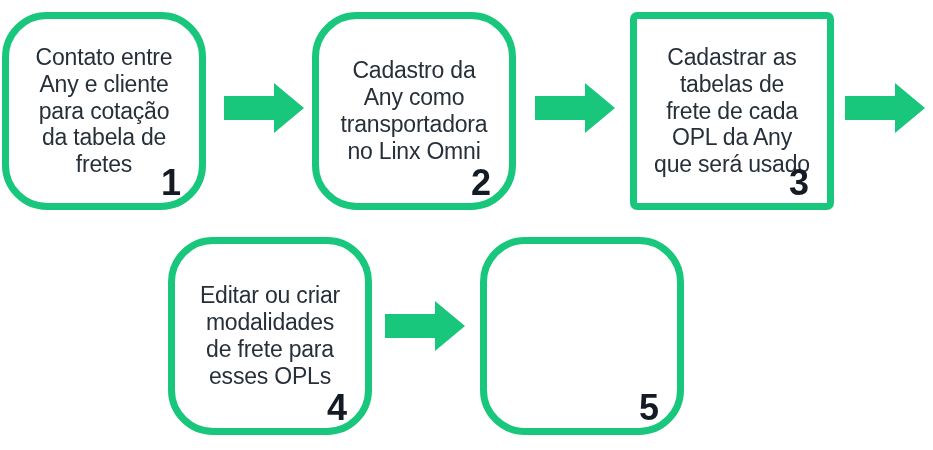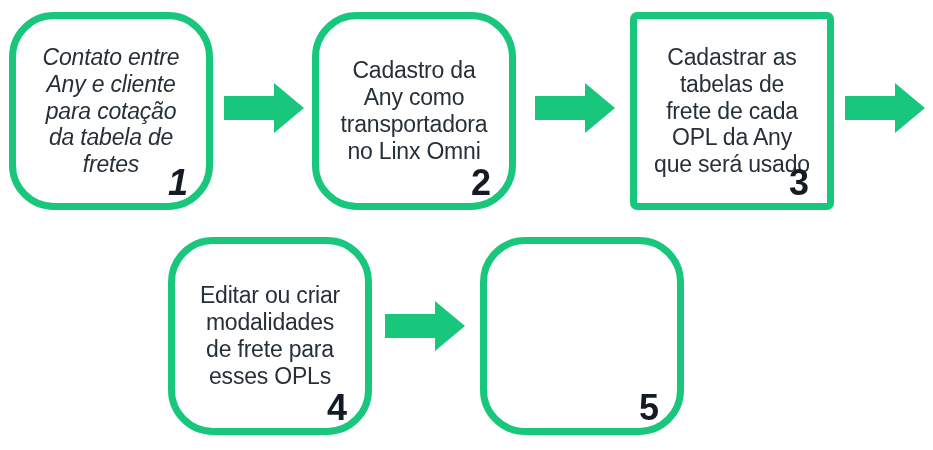--- a/index.html
+++ b/index.html
@@ -47,21 +47,21 @@
   }
   .arrow {
     position: absolute;
     width: 80px;
     height: 52px;
   }
   .arrow svg { display: block; width: 100%; height: 100%; }
   .arrow polygon { fill: var(--accent-green, #18C67C); }
 
   
-  .s1 { left: 9px;  top: 12px; font-style: italic; }
+  .s1 { left: 2px;  top: 12px; }
   .s2 { left: 312px; top: 12px; }
   .s3 { left: 630px; top: 12px; border-radius: 7px; }
   .s4 { left: 168px; top: 237px; }
   .s5 { left: 480px; top: 237px; }
   .a1 { left: 224px; top: 82px; }
   .a2 { left: 535px; top: 82px; }
   .a3 { left: 845px; top: 82px; }
   .a4 { left: 385px; top: 300px; }
 </style>
 </head>

